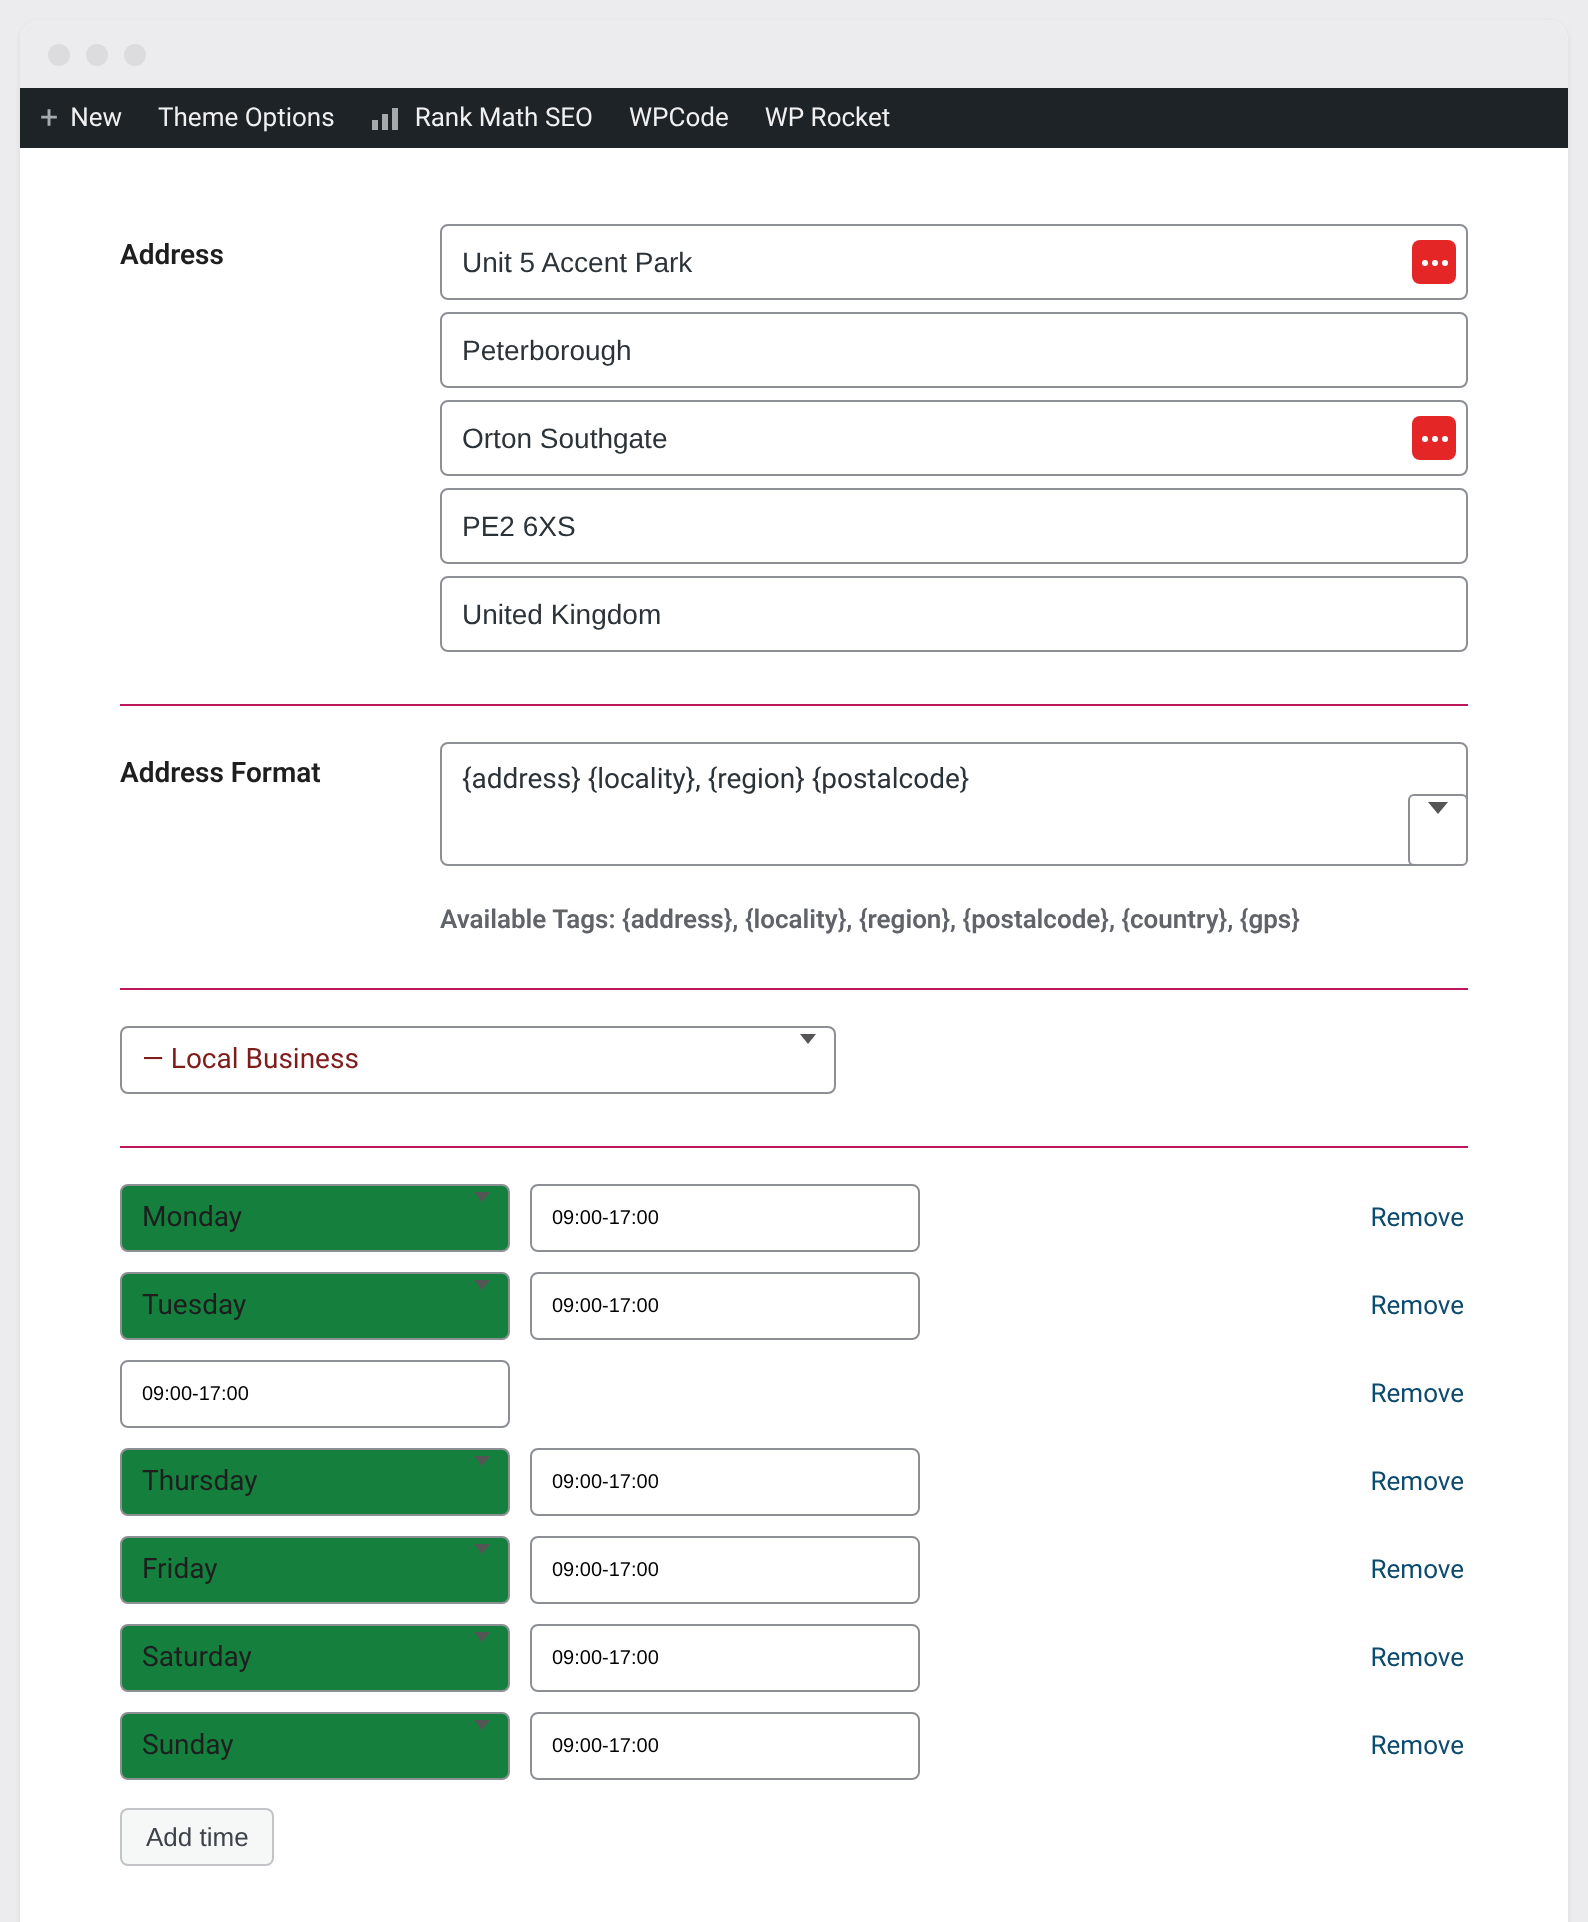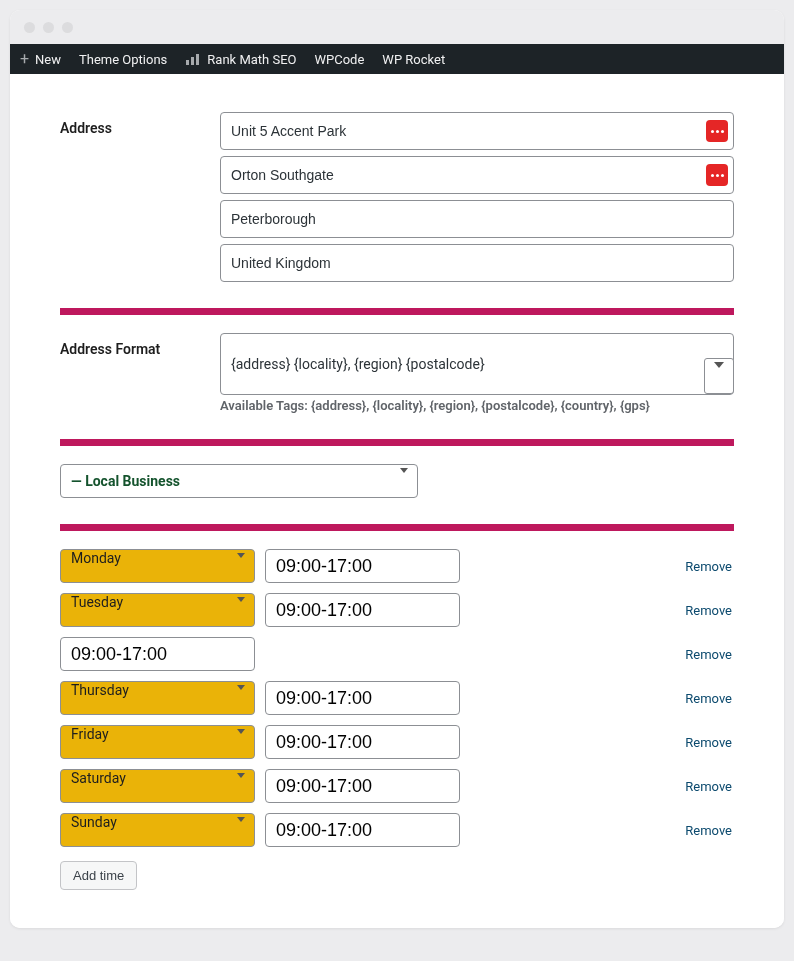--- a/index.html
+++ b/index.html
@@ -53,21 +53,21 @@
     }
     .tb-rankmath-icon svg { display:block; }
     .content {
       padding: 20px 50px 28px 50px;
       background: #fff;
     }
     .section {
       display: flex;
       align-items: flex-start;
       padding: 18px 0 26px 0;
-      border-bottom: 7px solid #be185d;
+      border-bottom: 1px solid #be185d;
     }
     .section:last-of-type { border-bottom: none; padding-bottom: 10px;}
     .section-label {
       width: 160px;
       font-weight: 600;
       font-size: 14px;
       padding-top: 8px;
       flex-shrink: 0;
     }
     .section-body {
@@ -111,21 +111,21 @@
       border-radius: 50%;
     }
     .format-wrap {
       position: relative;
     }
     .format-area {
       width: 100%;
       height: 62px;
       border: 1px solid #8c8f94;
       border-radius: 4px;
-      padding: 22px 40px 10px 10px;
+      padding: 10px 40px 10px 10px;
       font-size: 14px;
       font-family: inherit;
       resize: none;
       color: #2c3338;
     }
     .resize-handle {
       position: absolute;
       right: 0;
       bottom: 4px;
       width: 30px;
@@ -152,42 +152,41 @@
       line-height: 1.6;
     }
     .help-text code {
       font-family: ui-monospace, Menlo, Consolas, monospace;
       background: #f0f0f1;
       padding: 2px 4px;
       border-radius: 2px;
       font-size: 12.5px;
     }
     .tags-line {
-      margin-top: 0;
+      margin-top: 16px;
       font-size: 13px;
       font-weight: 600;
       color: #606469;
     }
     .select-wrap {
       position: relative;
       width: 358px;
     }
     .select-box {
       width: 100%;
       height: 34px;
       border: 1px solid #8c8f94;
       border-radius: 4px;
       padding: 0 28px 0 10px;
       font-size: 14px;
-      color: #14532d;
-      background: #fff;
-      display: flex;
-      align-items: center;
-      cursor: pointer;
-      font-weight: bold;
+      color: #7f1d1d;
+      background: #fff;
+      display: flex;
+      align-items: center;
+      cursor: pointer;
     }
     .select-arrow {
       position: absolute;
       right: 10px;
       top: 50%;
       transform: translateY(-50%);
       pointer-events: none;
     }
     .select-arrow-sm {
       width: 0; height: 0;
@@ -205,31 +204,32 @@
       position: relative;
       width: 195px;
     }
     .day-select {
       width: 100%;
       height: 34px;
       border: 1px solid #8c8f94;
       border-radius: 4px;
       padding: 0 28px 0 10px;
       font-size: 14px;
-      background: #eab308;
-      display: flex;
+      background: #15803d;
+      display: flex;
+      align-items: center;
       cursor: pointer;
     }
     .time-input {
       width: 195px;
       height: 34px;
       border: 1px solid #8c8f94;
       border-radius: 4px;
       padding: 0 10px;
-      font-size: 18px;
+      font-size: 10px;
       background: #fff;
     }
     .remove-link {
       color: #0c4a6e;
       font-size: 13px;
       cursor: pointer;
       margin-left: auto;
       padding-right: 2px;
     }
     .add-time-btn {
@@ -284,28 +284,29 @@
     <div class="section">
       <div class="section-label">Address</div>
       <div class="section-body" id="address-body">
           <div class="addr-row"><input type="text" class="text-input" value="Unit 5 Accent Park" style=""><div class="red-btn">
               <div class="dots">
                 <span class="d"></span>
                 <span class="d"></span>
                 <span class="d"></span>
               </div>
             </div></div>
+          <div class="addr-row"><input type="text" class="text-input" value="Peterborough" style=""></div>
           <div class="addr-row"><input type="text" class="text-input" value="Orton Southgate" style=""><div class="red-btn">
               <div class="dots">
                 <span class="d"></span>
                 <span class="d"></span>
                 <span class="d"></span>
               </div>
             </div></div>
-          <div class="addr-row"><input type="text" class="text-input" value="Peterborough" style=""></div>
+          <div class="addr-row"><input type="text" class="text-input" value="PE2 6XS" style=""></div>
           <div class="addr-row"><input type="text" class="text-input" value="United Kingdom" style=""></div>
         </div>
     </div>
 
     <div class="section">
       <div class="section-label">Address Format</div>
       <div class="section-body">
         <div class="format-wrap">
           <textarea class="format-area" style="">{address} {locality}, {region} {postalcode}</textarea>
           <div class="resize-handle">

